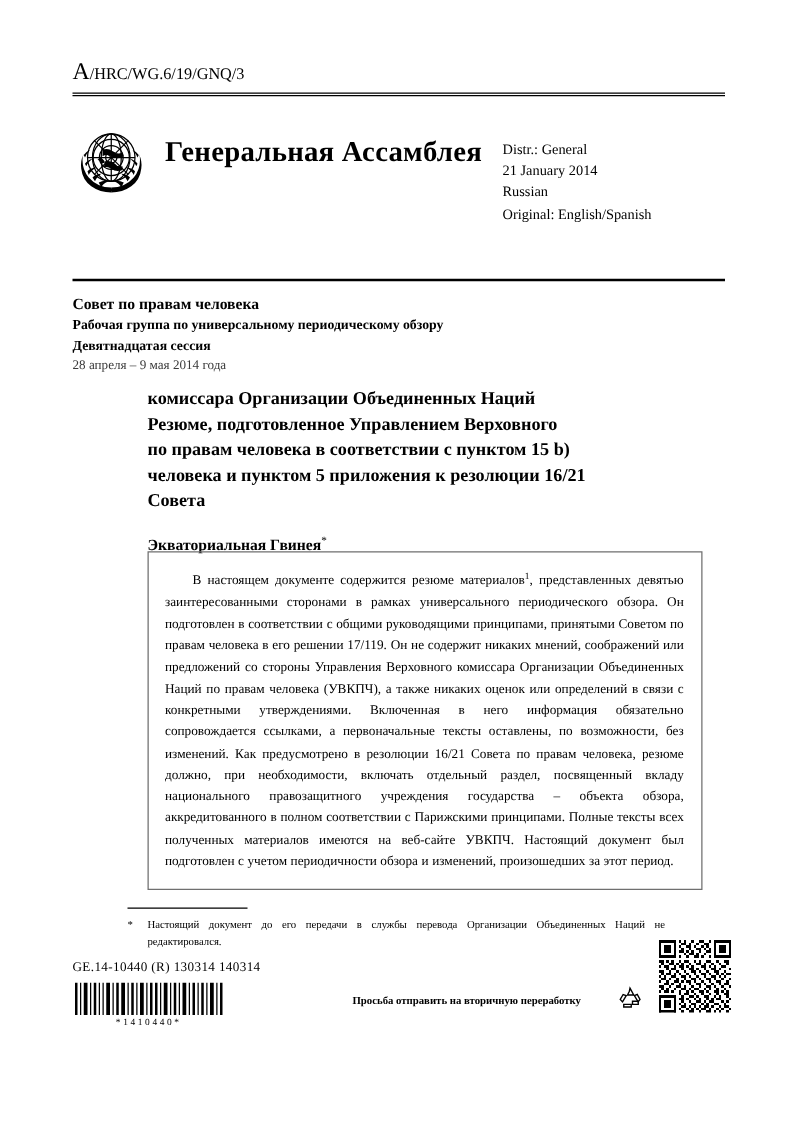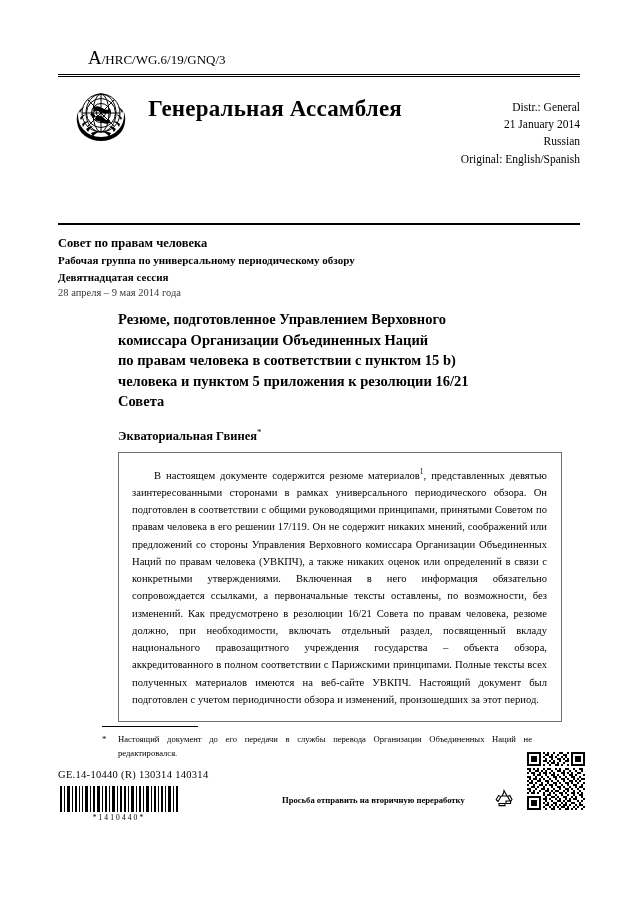--- a/index.html
+++ b/index.html
@@ -15,28 +15,28 @@
 
   
   .masthead { position:absolute; left:58px; top:48px; width:522px; }
   .mh-row1 { display:flex; align-items:flex-end; justify-content:space-between; }
   .org-line {
     font-size:13.5px; letter-spacing:0.2px; line-height:1.1;
     padding-bottom:2px;
   }
   .symbol {
     font-size:13px; line-height:1.1; white-space:nowrap;
-    padding-bottom:2px; text-align:center;margin-left:30px;
+    padding-bottom:2px; text-align:center;
   }
   .symbol .big { font-size:19px; }
 
   .rule-thin { height:1px; background:#000; margin-top:3px; }
   .rule-hair { height:1px; background:#000; margin-top:1px; }
 
-  .mh-row2 { display:flex; margin-top:11px;text-align:right; }
+  .mh-row2 { display:flex; margin-top:24px; }
   .emblem-wrap { width:74px; flex:0 0 74px; padding-top:1px; }
   .ga-title {
     flex:1 1 auto;
     font-size:23px; font-weight:bold; letter-spacing:0.2px;
     padding-top:8px;
   }
   .distr {
     flex:0 0 178px; font-size:11.5px; line-height:1.5; padding-top:11px;
   }
   .distr div { white-space:nowrap; }
@@ -58,21 +58,21 @@
   .doc-title div { white-space:nowrap; }
 
   .country {
     position:absolute; left:118px; top:427px; width:452px;
     font-size:12.5px; font-weight:bold;
   }
   .country sup { font-size:9px; font-weight:normal; vertical-align:super; }
 
   
   .summary-box {
-    position:absolute; left:118px; top:452px; width:444px;
+    position:absolute; left:118px; top:441px; width:444px;
     border:1px solid #6f6f6f;
     box-sizing:border-box;
     padding:13px 14px 13px 13px;
   }
   .summary-box p {
     margin:0;
     font-size:10.6px;
     line-height:1.63;
     text-align:justify;
     text-indent:22px;
@@ -169,22 +169,22 @@
   <div class="rule-thick"></div>
 
   <div class="session">
     <div class="l1">Совет по правам человека</div>
     <div class="l2">Рабочая группа по универсальному периодическому обзору</div>
     <div class="l3">Девятнадцатая сессия</div>
     <div class="l4">28 апреля – 9 мая 2014 года</div>
   </div>
 
   <div class="doc-title">
+    <div>комиссара Организации Объединенных Наций</div>
     <div>Резюме, подготовленное Управлением Верховного</div>
-    <div>комиссара Организации Объединенных Наций</div>
     <div>по правам человека в соответствии с пунктом 15 b)</div>
     <div>человека и пунктом 5 приложения к резолюции 16/21</div>
     <div>Совета</div>
   </div>
 
   <div class="country"><span>Экваториальная Гвинея</span><sup>*</sup></div>
 
   <div class="summary-box">
     <p><span>В настоящем документе содержится резюме материалов</span><sup>1</sup><span>, представленных девятью заинтересованными сторонами в рамках универсального периодического обзора. Он подготовлен в соответствии с общими руководящими принципами, принятыми Советом по правам человека в его решении 17/119. Он не содержит никаких мнений, соображений или предложений со стороны Управления Верховного комиссара Организации Объединенных Наций по правам человека (УВКПЧ), а также никаких оценок или определений в связи с конкретными утверждениями. Включенная в него информация обязательно сопровождается ссылками, а первоначальные тексты оставлены, по возможности, без изменений. Как предусмотрено в резолюции 16/21 Совета по правам человека, резюме должно, при необходимости, включать отдельный раздел, посвященный вкладу национального правозащитного учреждения государства – объекта обзора, аккредитованного в полном соответствии с Парижскими принципами. Полные тексты всех полученных материалов имеются на веб-сайте УВКПЧ. Настоящий документ был подготовлен с учетом периодичности обзора и изменений, произошедших за этот период.</span></p>
   </div>

